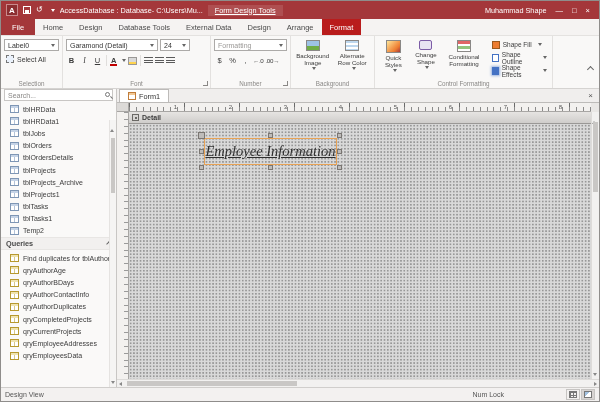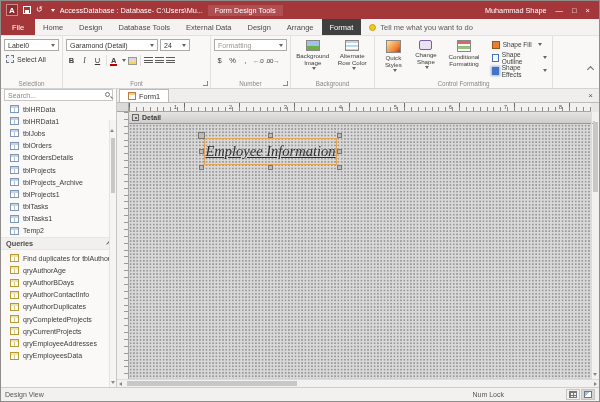--- a/index.html
+++ b/index.html
@@ -10,30 +10,30 @@
   
   .titlebar { position:absolute; top:0; left:0; right:0; height:18px; background:#A4373A; color:#fff;
               display:flex; align-items:center; padding:0 5px; gap:5px; font-size:7.3px; }
   .app-logo { width:12px; height:12px; background:#8C2E31; border:1px solid #c98a8c; color:#fff; font-size:8px;
               display:flex; align-items:center; justify-content:center; font-weight:bold; }
   .qat { display:flex; align-items:center; gap:5px; }
   .qat .qicon { font-size:8px; color:#fff; line-height:1; }
   .save-glyph { width:8px; height:8px; border:1px solid #fff; position:relative; }
   .save-glyph::after { content:""; position:absolute; left:1px; right:1px; bottom:0; height:3px; background:#fff; }
   .tb-title { white-space:nowrap; overflow:hidden; max-width:185px; }
-  .tb-context { background:rgba(255,255,255,0.12); padding:1px 7px; white-space:nowrap; }
+  .tb-context { background:rgba(255,255,255,0.12); padding:1px 7px; white-space:nowrap;text-decoration:underline; }
   .tb-user { margin-left:auto; white-space:nowrap; }
   .win-controls { display:flex; gap:9px; padding:0 4px; font-size:7.5px; }
 
   
   .ribbon-tabs { position:absolute; top:18px; left:0; right:0; height:17px; background:#F5F3F2;
                  display:flex; align-items:stretch; font-size:7.5px; border-bottom:1px solid #E4E2E0; }
   .rtab { display:flex; align-items:center; padding:0 8px; color:#4a4a4a; cursor:default; white-space:nowrap; }
   .rtab.file { background:#A4373A; color:#fff; padding:0 11px; }
-  .rtab.active { background:#404040; color:#fff;text-align:right; }
+  .rtab.active { background:#b91c1c; color:#fff;text-align:right; }
   .tellme { display:flex; align-items:center; gap:4px; padding:0 8px; color:#5a5a5a; }
   .bulb { width:7px; height:7px; border-radius:50%; background:#F2C811; border:1px solid #C9A20D; }
 
   
   .ribbon { position:absolute; top:35px; left:0; right:0; height:53px; background:#F9F8F7;
             border-bottom:1px solid #D5D3D1; display:flex; }
   .rgroup { position:relative; border-right:1px solid #E3E1DF; padding:3px 3px 11px 3px; display:flex; flex-direction:column; }
   .rgroup-label { position:absolute; bottom:1px; left:0; right:0; text-align:center; font-size:6.3px; color:#8a8886; white-space:nowrap; }
   .launcher { position:absolute; right:2px; bottom:2px; width:5px; height:5px; border-right:1px solid #8a8886; border-bottom:1px solid #8a8886; }
   .combo { display:flex; align-items:center; justify-content:space-between; background:#fff; border:1px solid #ACAAA8;
@@ -169,24 +169,20 @@
 
   <div class="ribbon-tabs">
     <div class="rtab file">File</div>
     <div class="rtab">Home</div>
     <div class="rtab">Design</div>
     <div class="rtab">Database Tools</div>
     <div class="rtab">External Data</div>
     <div class="rtab">Design</div>
     <div class="rtab">Arrange</div>
     <div class="rtab active">Format</div>
-    <div class="tellme">
-      <span class="bulb"></span>
-      <span>Tell me what you want to do</span>
-    </div>
   </div>
 
   <div class="ribbon">
 
     <div class="rgroup" style="width:62px;">
       <div class="combo">
         <span>Label0</span>
         <span class="caret"></span>
       </div>
       <div class="selbtn">

